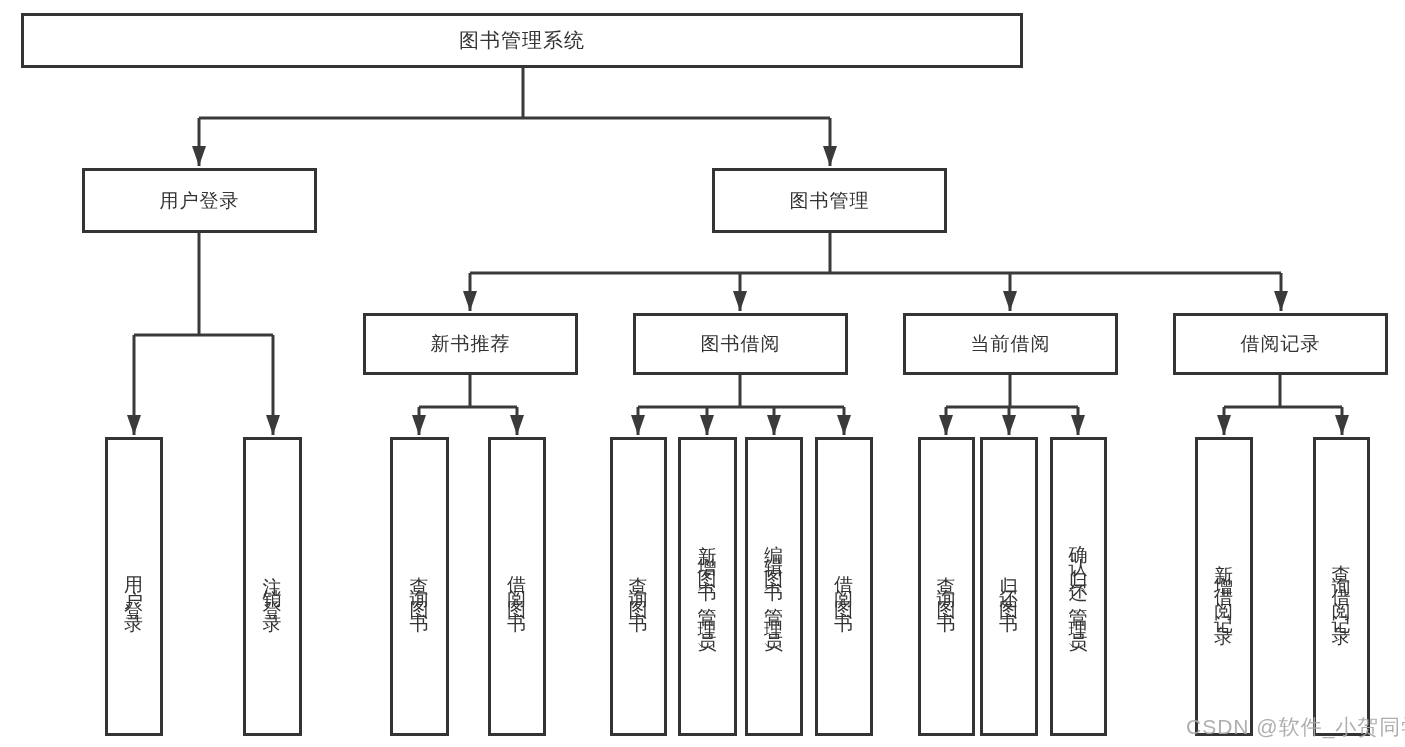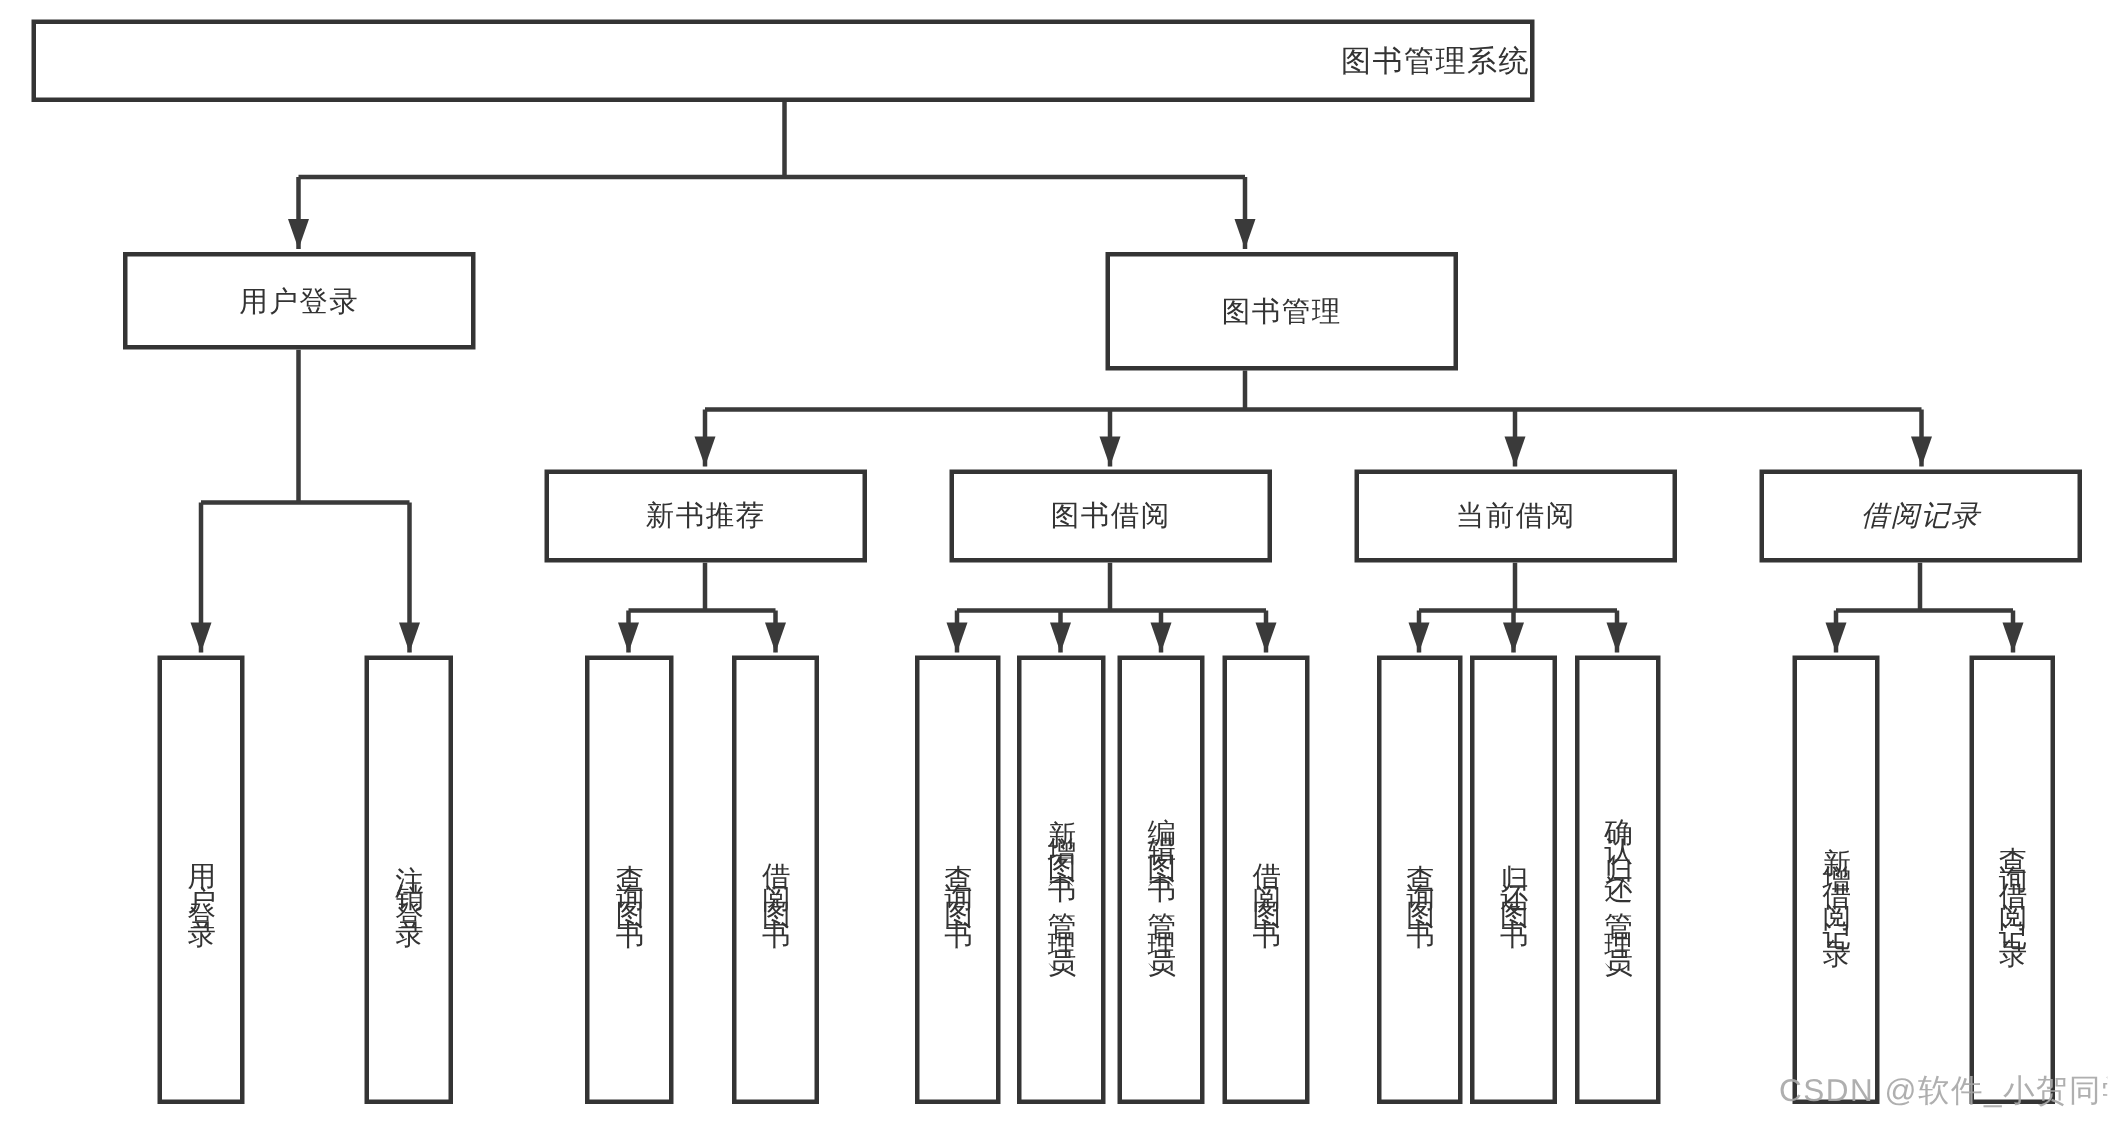--- a/index.html
+++ b/index.html
@@ -25,21 +25,21 @@
     box-sizing: border-box;
     border: 3px solid #343434;
     background: #ffffff;
     display: flex;
     align-items: center;
     justify-content: center;
     color: #333333;
     z-index: 2;
   }
   .hbox { font-size: 19px; letter-spacing: 1px; }
-  .root-box { font-size: 20px; letter-spacing: 1px; justify-content: flex-end; }
+  .root-box { font-size: 20px; letter-spacing: 1px; }
   .vbox {
     width: 58px;
     top: 437px;
     height: 299px;
     font-size: 19px;
   }
   .vbox .vtext {
     writing-mode: vertical-rl;
     text-orientation: mixed;
     letter-spacing: 0.66em;
@@ -104,34 +104,34 @@
     </g>
   </svg>
 
   <div class="box hbox root-box" style="left:21px; top:13px; width:1002px; height:55px;">
     <span>图书管理系统</span>
   </div>
 
   <div class="box hbox" style="left:82px; top:168px; width:235px; height:65px;">
     <span>用户登录</span>
   </div>
-  <div class="box hbox" style="left:712px; top:168px; width:235px; height:79px;margin-left:25px;">
+  <div class="box hbox" style="left:712px; top:168px; width:235px; height:65px;">
     <span>图书管理</span>
   </div>
 
   <div class="box hbox" style="left:363px; top:313px; width:215px; height:62px;align-items:center;">
     <span>新书推荐</span>
   </div>
   <div class="box hbox" style="left:633px; top:313px; width:215px; height:62px;">
     <span>图书借阅</span>
   </div>
   <div class="box hbox" style="left:903px; top:313px; width:215px; height:62px;">
     <span>当前借阅</span>
   </div>
-  <div class="box hbox" style="left:1173px; top:313px; width:215px; height:62px;font-style:italic;">
+  <div class="box hbox" style="left:1173px; top:313px; width:215px; height:62px;">
     <span>借阅记录</span>
   </div>
 
   <div class="box vbox" style="left:105px;">
     <span class="vtext">用户登录</span>
   </div>
   <div class="box vbox" style="left:243px; width:59px;">
     <span class="vtext">注销登录</span>
   </div>
 

